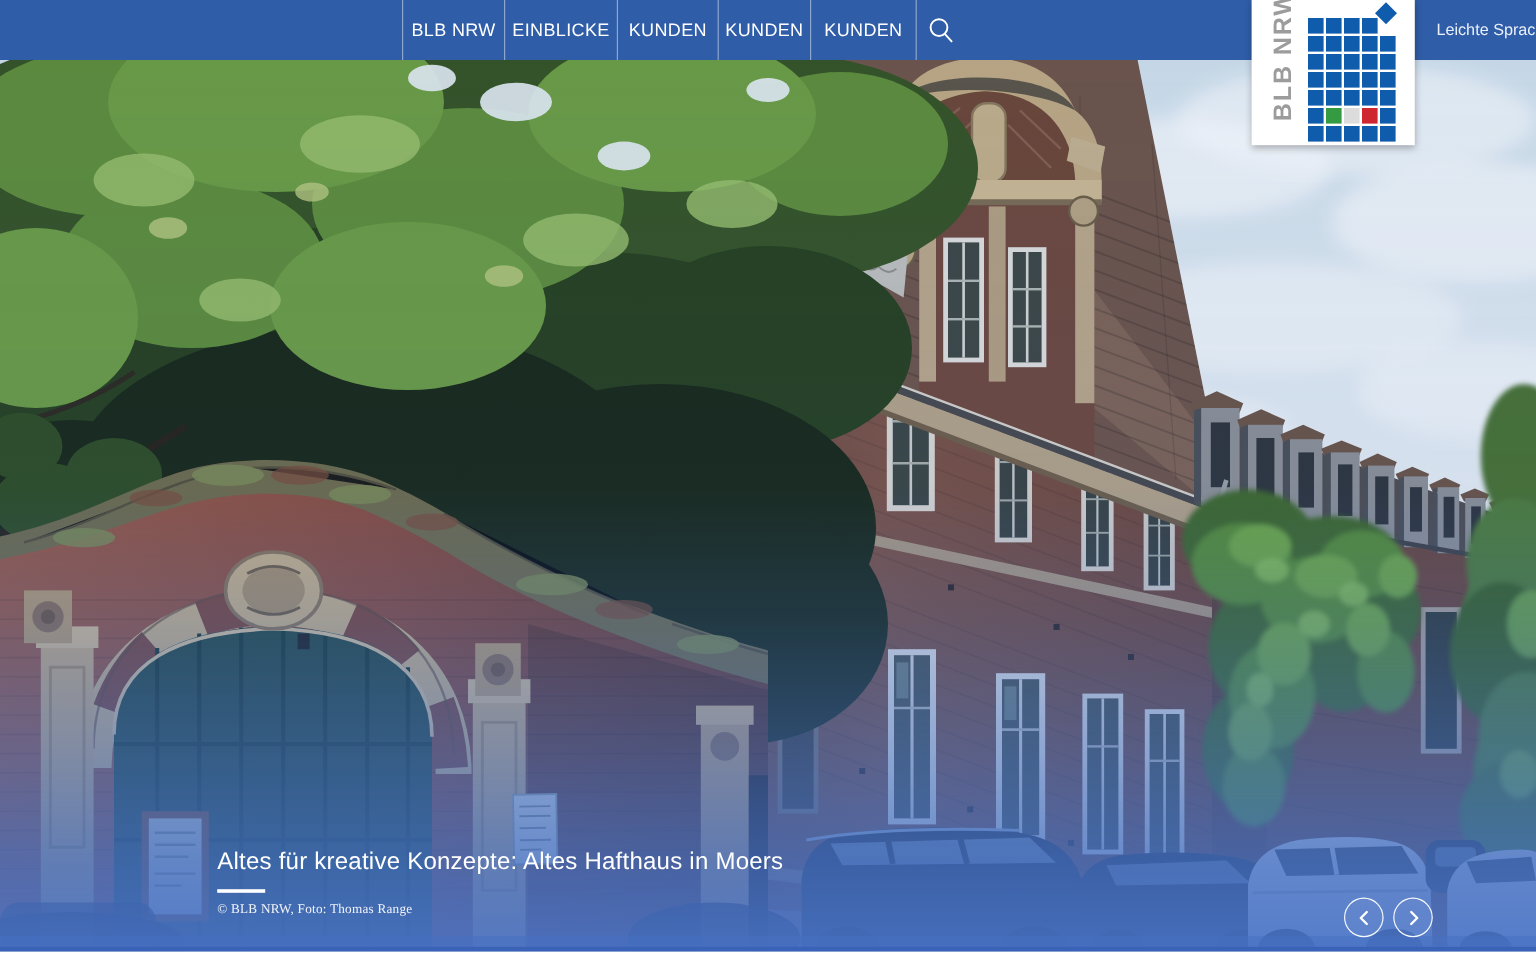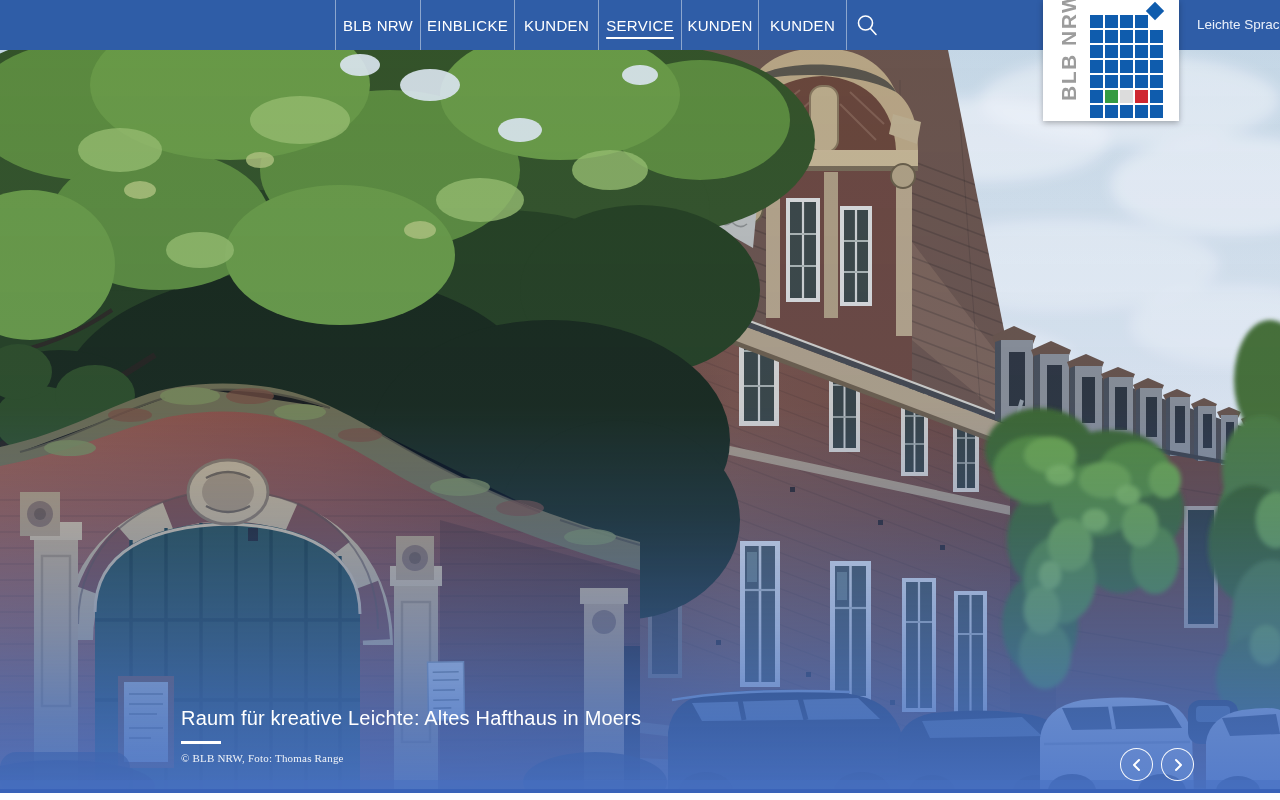--- a/index.html
+++ b/index.html
@@ -641,21 +641,21 @@
       <path d="M1206,792 L1206,742 Q1210,716 1242,710 Q1272,706 1280,710 L1280,792 Z" fill="#cdd5e0"></path>
       <path d="M1222,718 L1276,714 L1280,734 L1230,736 Z" fill="#3c4653"></path>
       <ellipse cx="1238" cy="791" rx="22" ry="15" fill="#1a2028"></ellipse>
     </g>
 
     <rect x="0" y="50" width="1280" height="742" fill="url(#ovl)"></rect>
     <rect x="0" y="780" width="1280" height="12" fill="#456fc2" opacity=".5"></rect>
   </svg>
 
   <div class="caption">
-    <h1>Raum für kreative Leichte: Altes Hafthaus in Moers</h1>
+    <h1>Altes für kreative Konzepte: Altes Hafthaus in Moers</h1>
     <div class="rule"></div>
     <div class="credit">© BLB NRW, Foto: Thomas Range</div>
   </div>
 
   <button class="car-nav car-prev">
     <svg width="14" height="14" viewBox="0 0 14 14">
       <polyline points="9,2 4,7 9,12" fill="none" stroke="#fff" stroke-width="2" stroke-linecap="round" stroke-linejoin="round"></polyline>
     </svg>
   </button>
   <button class="car-nav car-next">
@@ -669,23 +669,20 @@
   <div class="topbar"></div>
   <nav class="nav">
     <div class="nav-item w1">
         <span>BLB NRW</span>
       </div>
     <div class="nav-item w3">
         <span>EINBLICKE</span>
       </div>
     <div class="nav-item w2">
         <span>KUNDEN</span>
-      </div>
-    <div class="nav-item w4 active">
-        <span>SERVICE</span>
       </div>
     <div class="nav-item w6">
         <span>KUNDEN</span>
       </div>
     <div class="nav-item w7">
         <span>KUNDEN</span>
       </div>
     <div class="nav-search">
       <svg width="24" height="24" viewBox="0 0 24 24">
         <circle cx="10.5" cy="10" r="7" fill="none" stroke="#fff" stroke-width="1.6"></circle>

